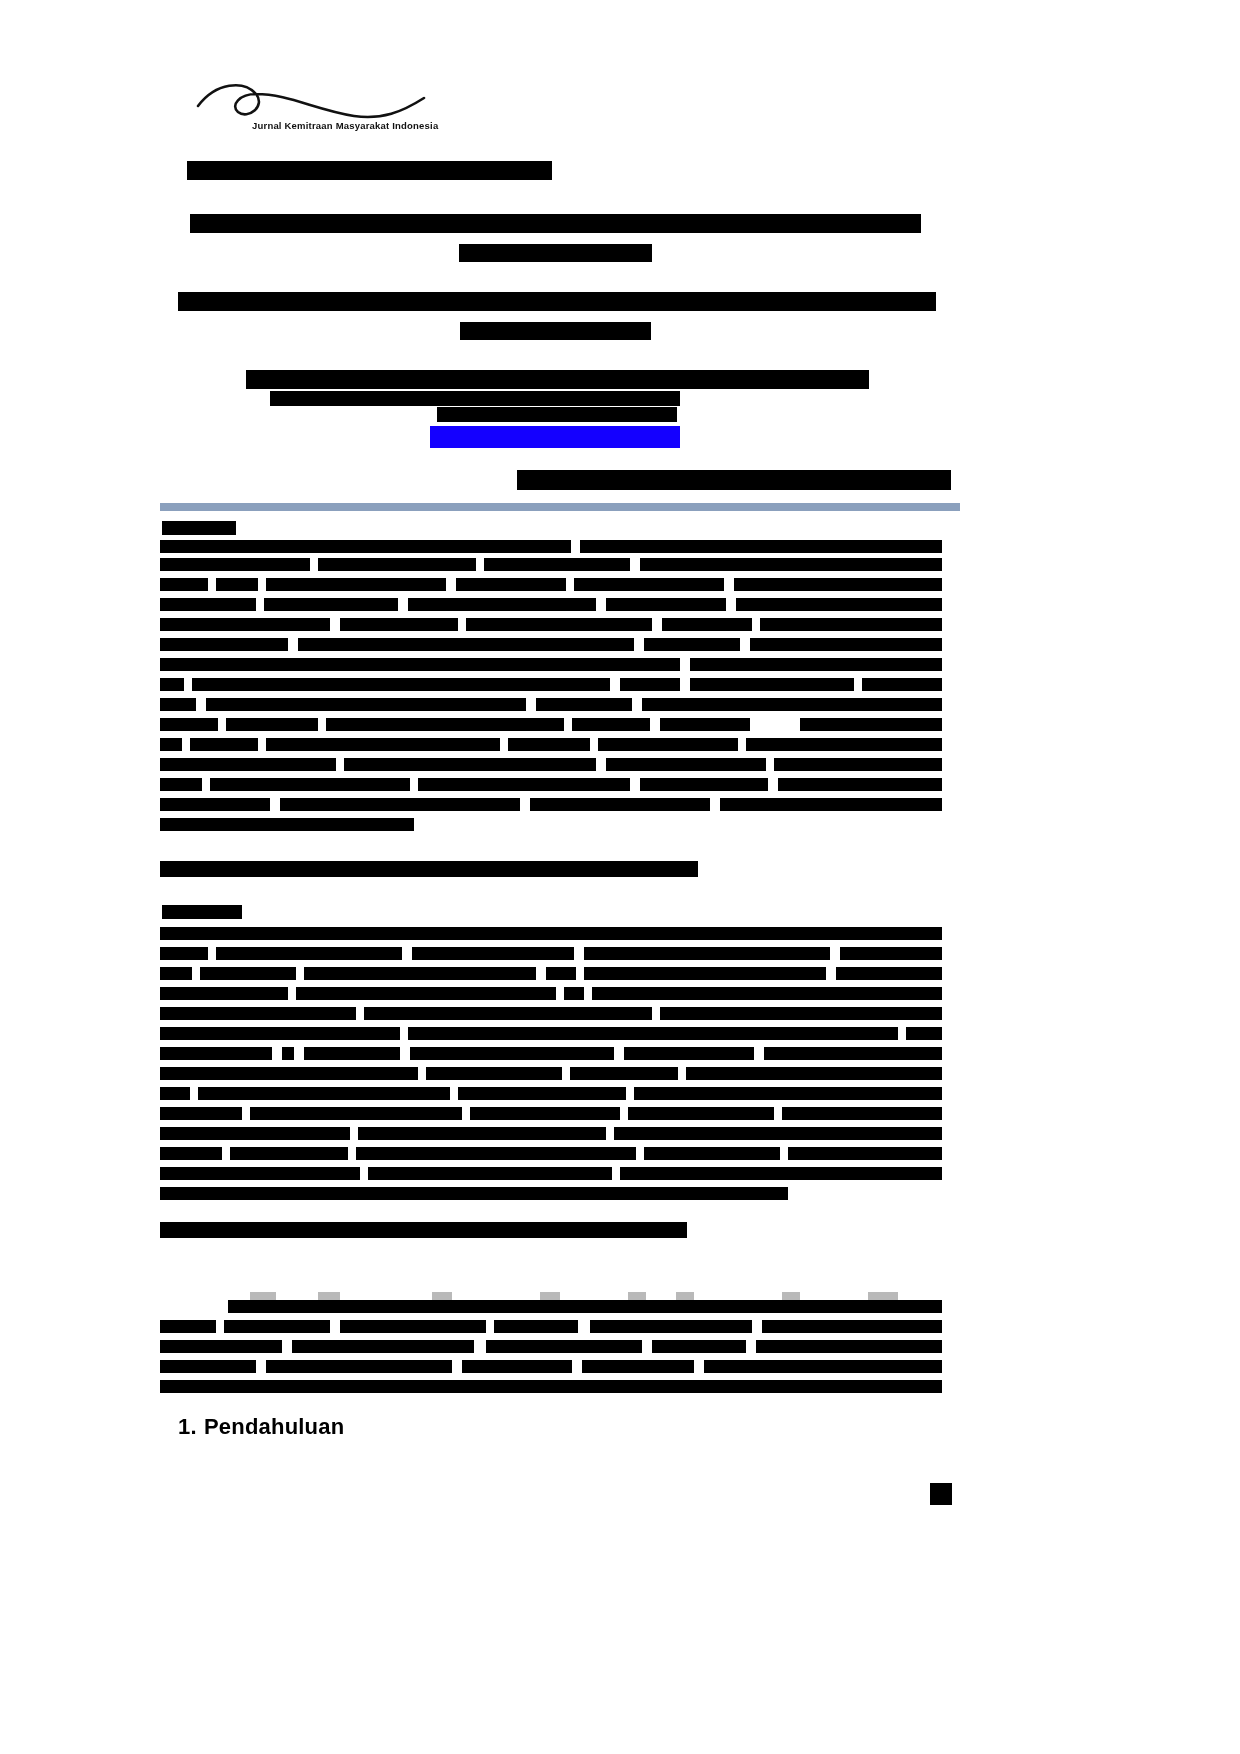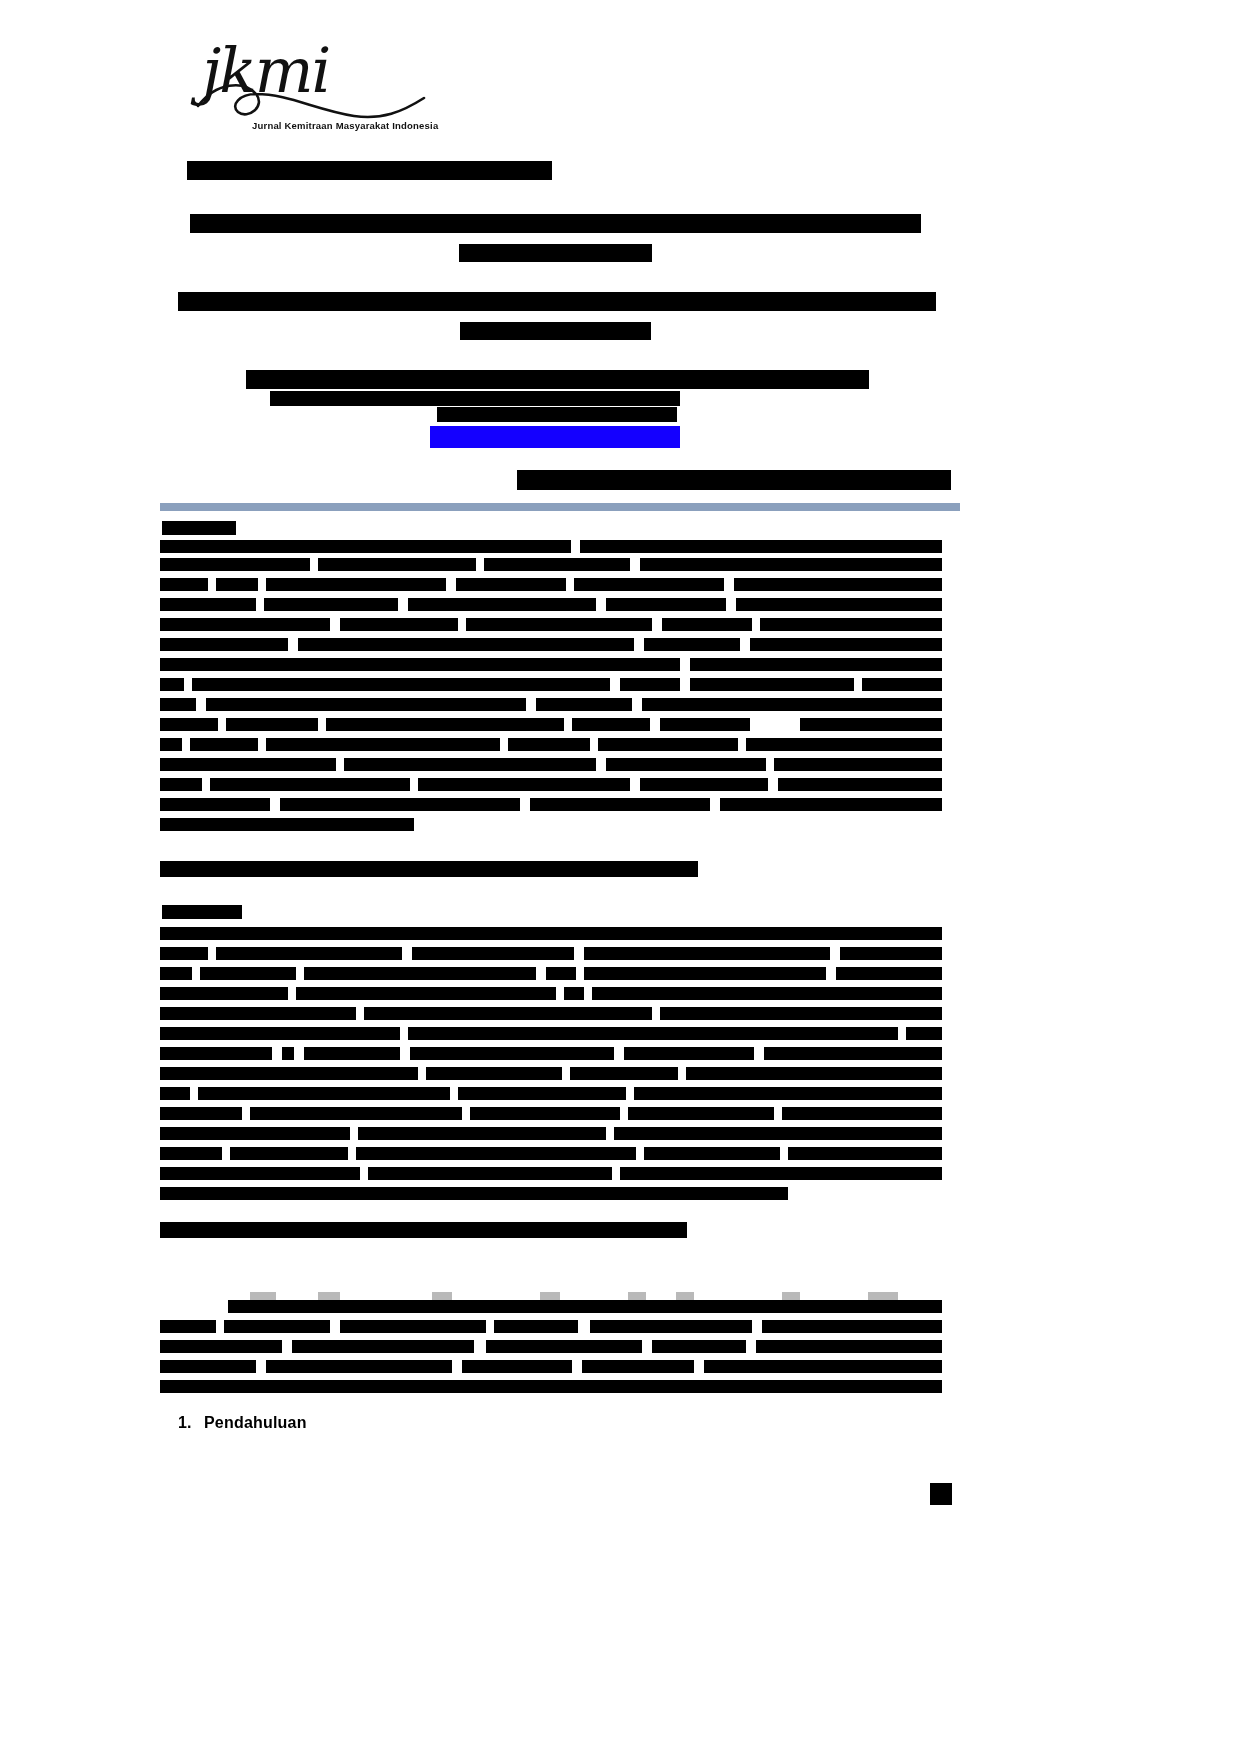--- a/index.html
+++ b/index.html
@@ -69,40 +69,39 @@
   .rule {
     position: absolute;
     background: #8ba0bd;
   }
 
   
   .section-heading {
     position: absolute;
     left: 178px;
     top: 1414px;
-    font-size: 16px;
+    font-size: 22px;
     font-weight: bold;
     color: #000;
     letter-spacing: 0.2px;
   }
   .section-heading .num {
     display: inline-block;
     width: 26px;
   }
 
   
   .blockgroup { position: absolute; }
 </style>
 </head>
 <body>
 
 <div class="page">
 
   <div class="logo-block">
-    <div class="logo-word">jkmi</div>
     <svg class="logo-swash" viewBox="0 0 240 46" xmlns="http://www.w3.org/2000/svg">
       <path d="M2 30 C 20 6, 48 4, 60 18 C 70 30, 52 44, 42 36 C 34 29, 44 18, 60 18 C 92 18, 120 34, 158 40 C 186 44, 206 36, 228 22" fill="none" stroke="#111111" stroke-width="2.6" stroke-linecap="round"></path>
     </svg>
     <div class="logo-sub">Jurnal Kemitraan Masyarakat Indonesia</div>
   </div>
 
   <div class="blockgroup">
     <div class="bar" style="left:187px;top:161px;width:365px;height:19px;"></div>
 
     <div class="bar" style="left:190px;top:214px;width:731px;height:19px;"></div>

